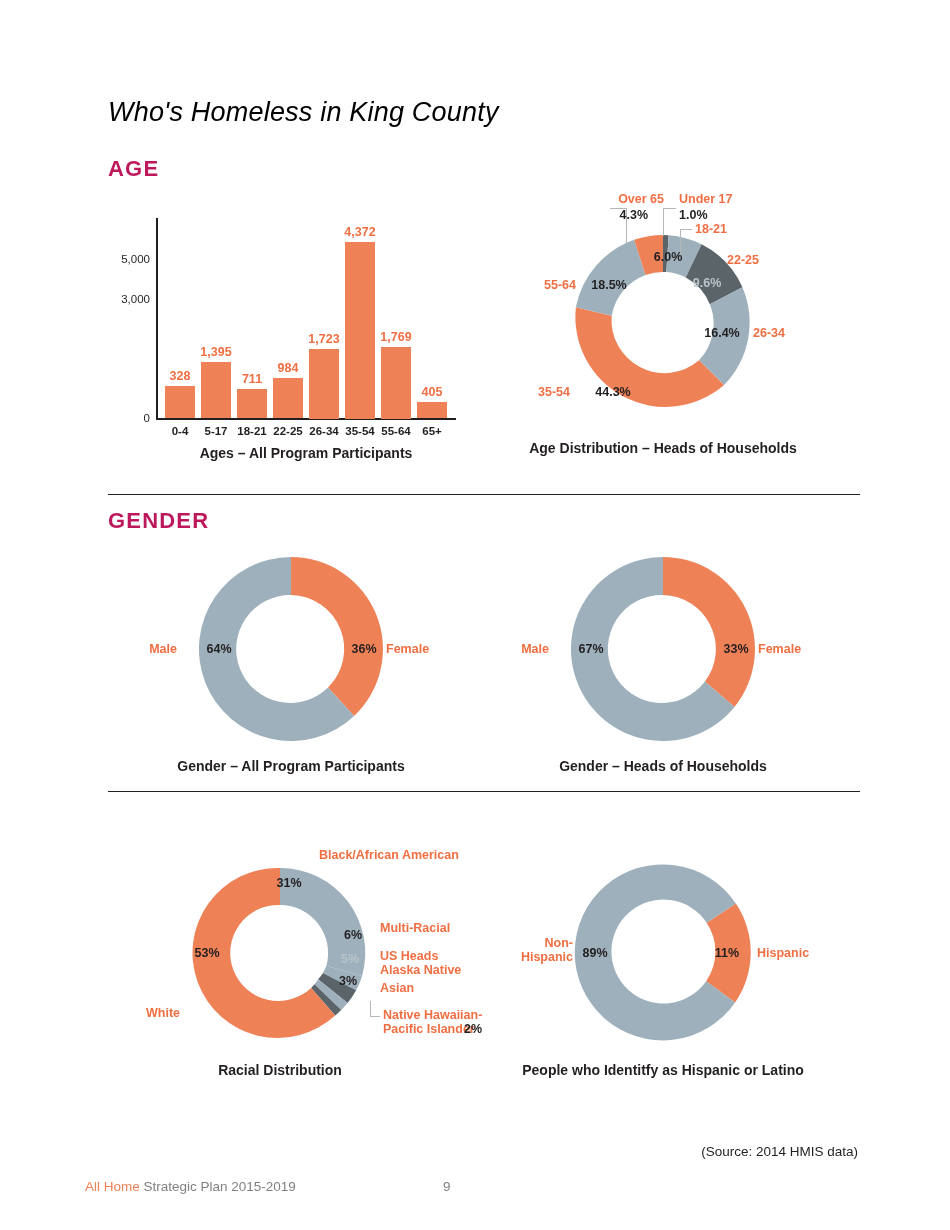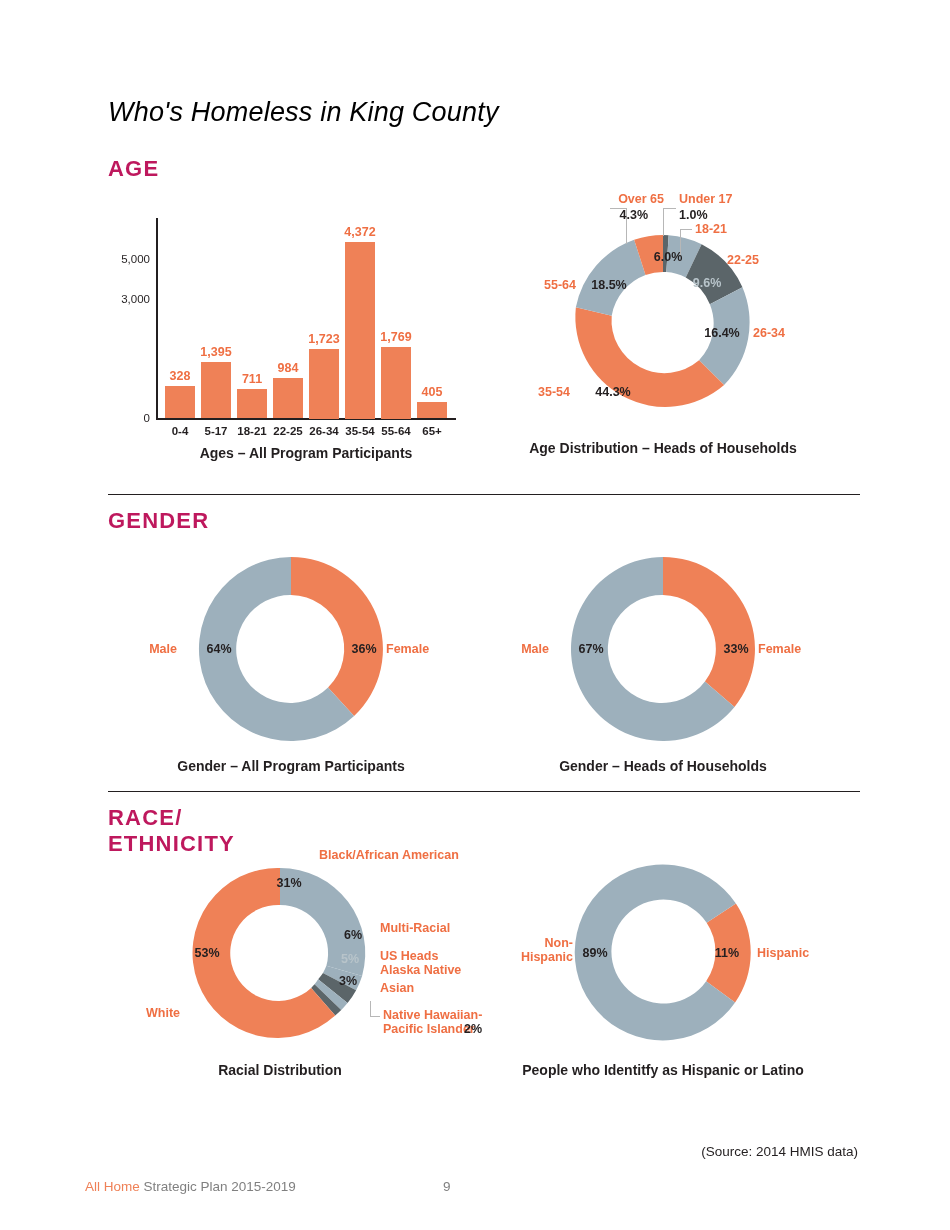--- a/index.html
+++ b/index.html
@@ -204,24 +204,20 @@
       <path fill="#9db0bc" d="M 163.49 149.90 A 92 92 0 1 1 92 0 L 92 38 A 54 54 0 1 0 133.93 124.53 Z"></path>
     </svg>
   </div>
   <div class="dlabel cat r" style="left:549px;top:649px;">Male</div>
   <div class="dlabel pct c" style="left:591px;top:649px;">67%</div>
   <div class="dlabel pct c" style="left:736px;top:649px;">33%</div>
   <div class="dlabel cat l" style="left:758px;top:649px;">Female</div>
   <div class="chart-caption" style="left:663px;top:758px;">Gender – Heads of Households</div>
 
   <div class="rule" style="top:791px;"></div>
-  <div class="section-head" style="left:108px;top:805px;">
-    <div>RACE/</div>
-    <div>ETHNICITY</div>
-  </div>
 
   <div class="donut" style="left:195px;top:868px;">
     <svg width="170" height="170" viewBox="0 0 170 170">
 
       <path fill="#9db0bc" d="M 85 0 A 85 85 0 0 1 167.10 107.93 L 131.36 97.84 A 48 48 0 0 0 85 37 Z"></path>
 
       <path fill="#9db0bc" d="M 167.10 107.93 A 85 85 0 0 1 161.14 122.27 L 127.99 105.05 A 48 48 0 0 0 131.36 97.84 Z"></path>
 
       <path fill="#5b6569" d="M 161.14 122.27 A 85 85 0 0 1 152.52 135.09 L 123.12 111.28 A 48 48 0 0 0 127.99 105.05 Z"></path>
 

